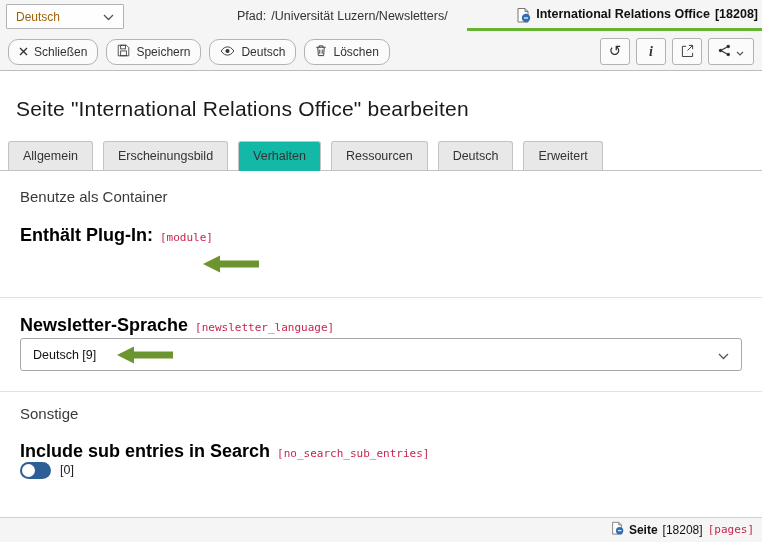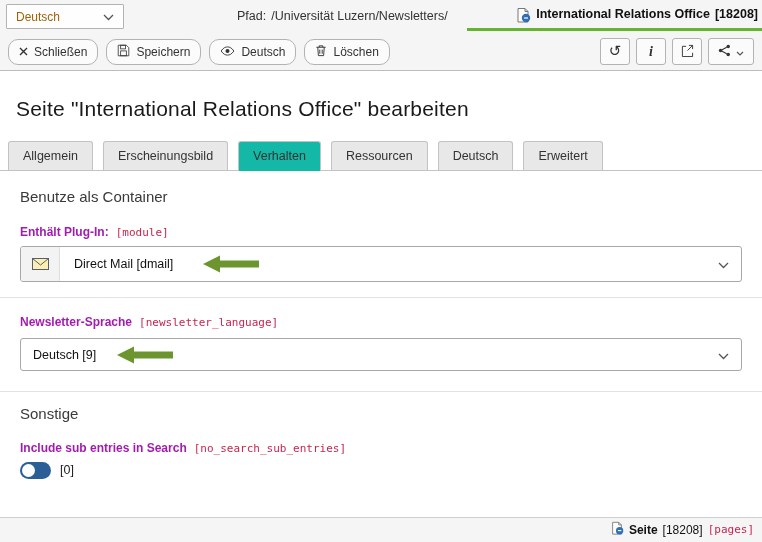--- a/index.html
+++ b/index.html
@@ -39,21 +39,21 @@
   .tabbar{position:absolute;left:0;right:0;top:139px;height:32px;padding-left:8px;
           border-bottom:1px solid #c3c3c3;display:flex;align-items:flex-end;box-sizing:border-box;}
   .tab{margin-right:10px;padding:8px 14px;background:#e8e8e8;border:1px solid #c3c3c3;
        border-bottom:none;border-radius:3px 3px 0 0;font-size:12.5px;color:#333;
        line-height:1;cursor:pointer;}
   .tab.active{background:#14b8a6;padding-bottom:9px;margin-bottom:-1px;}
 
   
   .legend{position:absolute;left:20px;font-size:15px;color:#3a3a3a;}
   .labelrow{position:absolute;left:20px;display:flex;align-items:baseline;gap:7px;}
-  .fieldlabel{font-size:12px;font-weight:bold;color:#a21caf;}
+  .fieldlabel{font-size:18px;font-weight:bold;color:#000000;}
   .code{font-family:"DejaVu Sans Mono",monospace;font-size:11px;color:#c7254e;}
   .selectbox{position:absolute;left:20px;width:722px;border:1px solid #a8a8a8;border-radius:3px;
              background:#fff;display:flex;align-items:stretch;box-sizing:border-box;cursor:pointer;}
   .selectbox .iconcell{width:38px;background:#f3f3f3;border-right:1px solid #e0e0e0;
                        display:flex;align-items:center;justify-content:center;
                        border-radius:2px 0 0 2px;}
   .selectbox .val{display:flex;align-items:center;font-size:12.5px;color:#111;}
   .sel-chev{position:absolute;right:12px;top:50%;transform:translateY(-50%);}
   .hr{position:absolute;left:0;right:0;height:0;border-top:1px solid #e2e2e2;}
   .arrow{position:absolute;}
@@ -192,34 +192,20 @@
     <div class="tab">Erweitert</div>
   </div>
 
   <div class="legend" style="top:188px;">Benutze als Container</div>
 
   <div class="labelrow" style="top:225px;">
     <span class="fieldlabel">Enthält Plug-In:</span>
     <span class="code">[module]</span>
   </div>
 
-  <div class="selectbox" style="top:246px;height:36px;">
-    <span class="iconcell">
-      <svg width="17" height="12" viewBox="0 0 17 12">
-        <rect x="0.5" y="0.5" width="16" height="11" fill="#fdeeb3" stroke="#55606e"></rect>
-        <path d="M0.5 0.5L8.5 7l8-6.5" fill="none" stroke="#55606e"></path>
-      </svg>
-    </span>
-    <span class="val" style="padding-left:14px;">Direct Mail [dmail]</span>
-    <span class="sel-chev">
-      <svg width="11" height="7" viewBox="0 0 11 7">
-          <path d="M1 1l4.5 4.5L10 1" fill="none" stroke="#555" stroke-width="1.3"></path>
-        </svg>
-    </span>
-  </div>
 
   <span class="arrow" style="left:203px;top:255px;">
     <svg width="56" height="18" viewBox="0 0 56 18">
       <polygon points="0,9 17,0.5 17,5.5 56,5.5 56,12.5 17,12.5 17,17.5" fill="#6d952f"></polygon>
     </svg>
   </span>
 
   <div class="hr" style="top:297px;"></div>
 
   <div class="labelrow" style="top:315px;">

